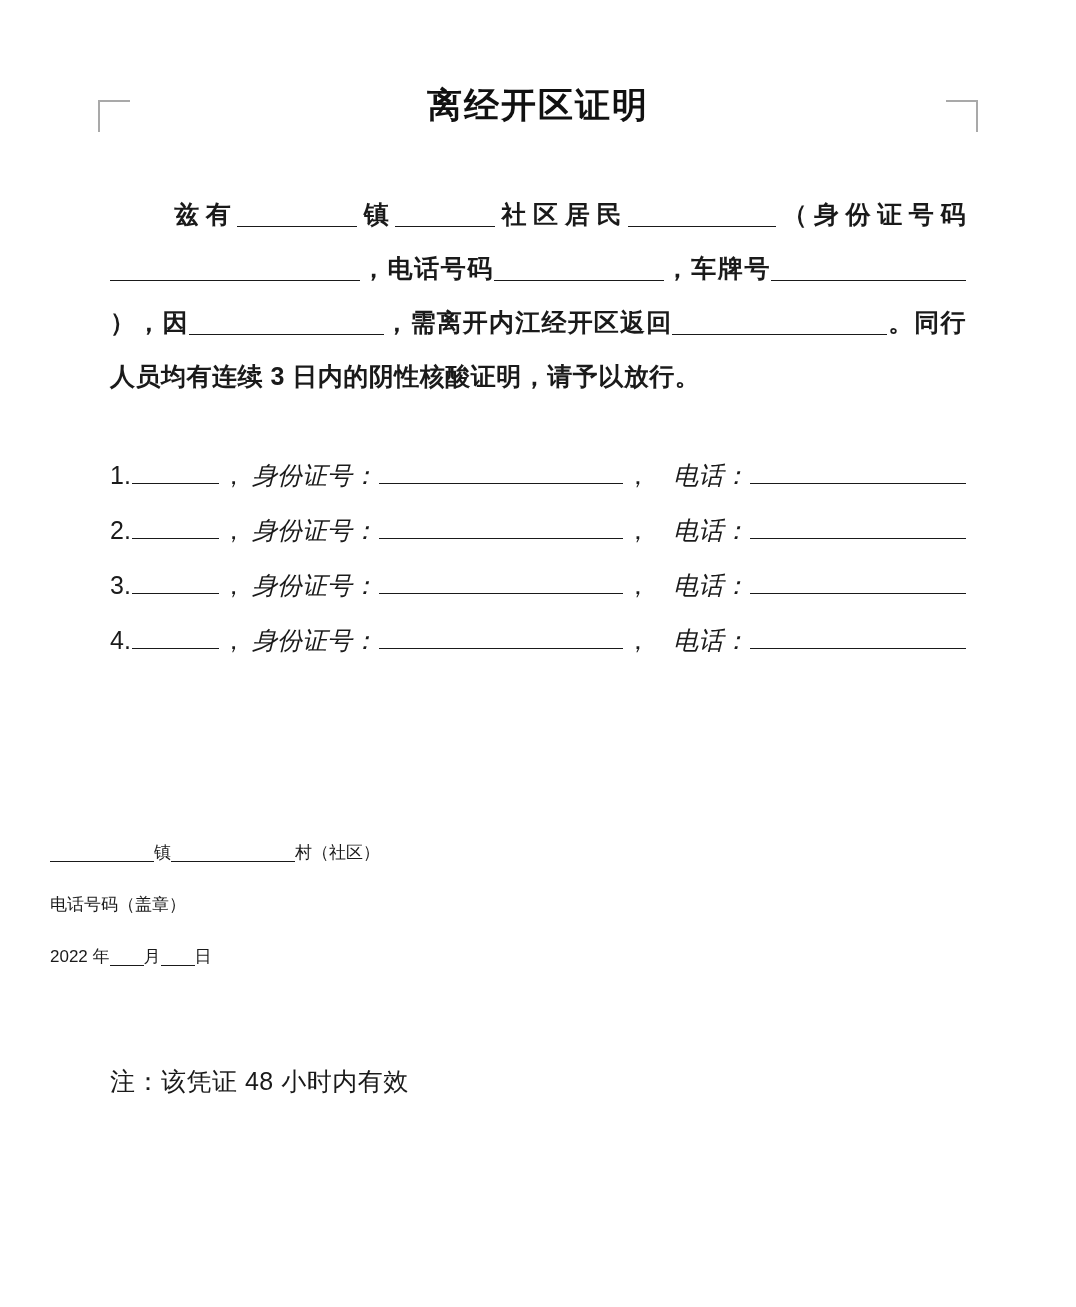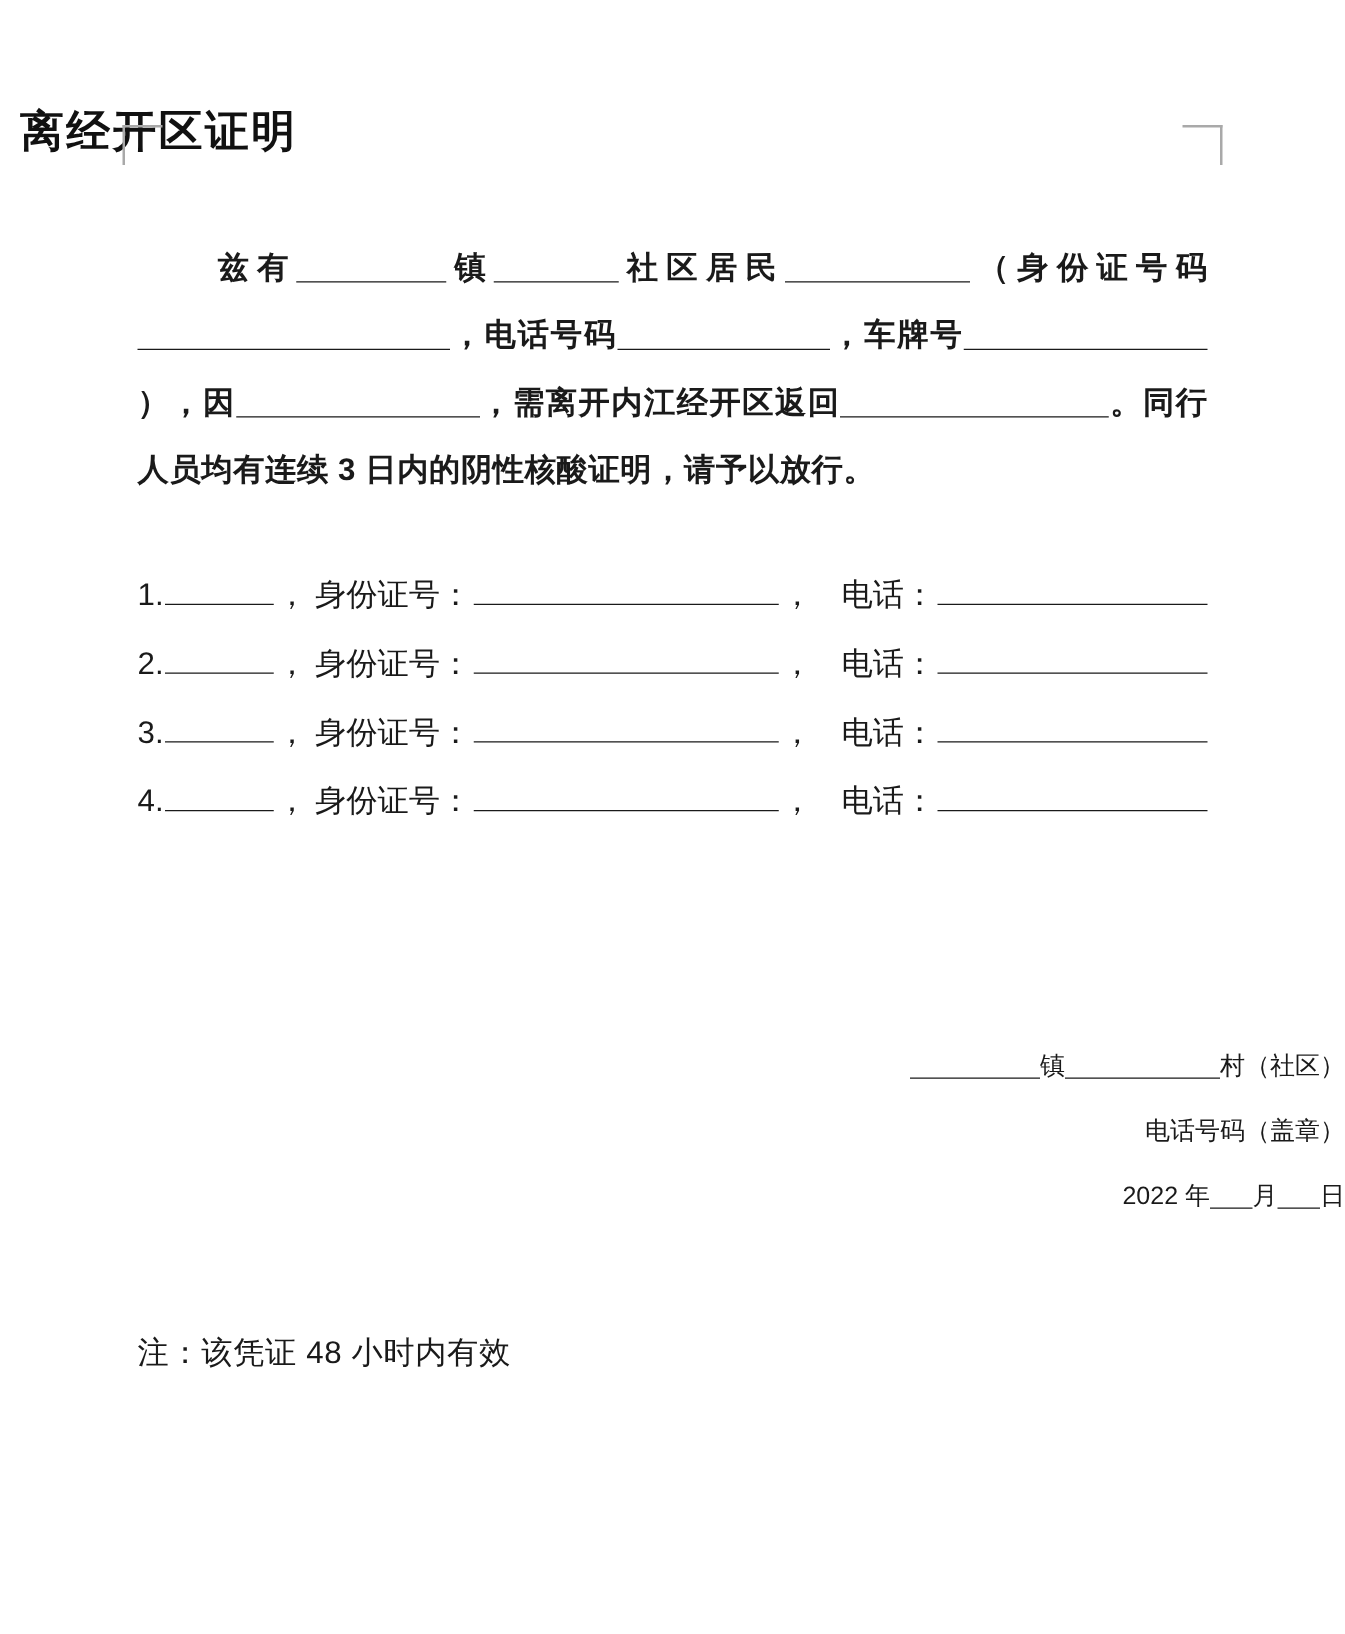--- a/index.html
+++ b/index.html
@@ -24,25 +24,25 @@
   
   .crop {
     position: absolute;
     width: 30px;
     height: 30px;
   }
   .crop.tl { top: 38px; left: 98px; border-left: 2px solid #a9a9a9; border-top: 2px solid #a9a9a9; }
   .crop.tr { top: 38px; right: 98px; border-right: 2px solid #a9a9a9; border-top: 2px solid #a9a9a9; }
 
   .title {
-    text-align: left;
+    text-align: center;
     font-size: 35px;
     font-weight: 700;
     letter-spacing: 2px;
-    margin: 62px 0 0 16px;
+    margin: 62px 0 0 0;
     padding-top: 20px;
     color: #111;
   }
 
   .body-block {
     margin: 58px 110px 0 110px;
     font-size: 25px;
     line-height: 54px;
     text-align: justify;
     letter-spacing: 0.5px;
@@ -81,39 +81,39 @@
     white-space: nowrap;
   }
   .row .num { min-width: 22px; }
   .row .blank-name {
     display: inline-block;
     border-bottom: 1.6px solid #1a1a1a;
     width: 92px;
     height: 24px;
   }
   .row .sep { padding: 0 6px 0 2px; }
-  .row .lbl { padding-right: 2px; }
+  .row .lbl { padding-right: 2px; font-style: italic; }
   .row .blank-id {
     display: inline-block;
     border-bottom: 1.6px solid #1a1a1a;
     width: 258px;
     height: 24px;
   }
   .row .blank-tel {
     display: inline-block;
     border-bottom: 1.6px solid #1a1a1a;
     width: 228px;
     height: 24px;
   }
   .row .gap { display: inline-block; width: 18px; }
 
   .signature {
     margin-top: 170px;
-    text-align: right;
-    font-size: 20px;
+    text-align: left;
+    font-size: 17px;
     line-height: 52px;
     padding-left: 50px;
   }
   .signature .line { white-space: nowrap; }
   .sig-u-8  { display:inline-block; border-bottom:1.6px solid #1a1a1a; width: 104px; height: 24px; vertical-align: -4px;}
   .sig-u-10 { display:inline-block; border-bottom:1.6px solid #1a1a1a; width: 124px; height: 24px; vertical-align: -4px;}
   .sig-u-2  { display:inline-block; border-bottom:1.6px solid #1a1a1a; width: 34px; height: 22px; vertical-align: -4px;}
 
   .note {
     margin: 82px 12px 0 110px;

